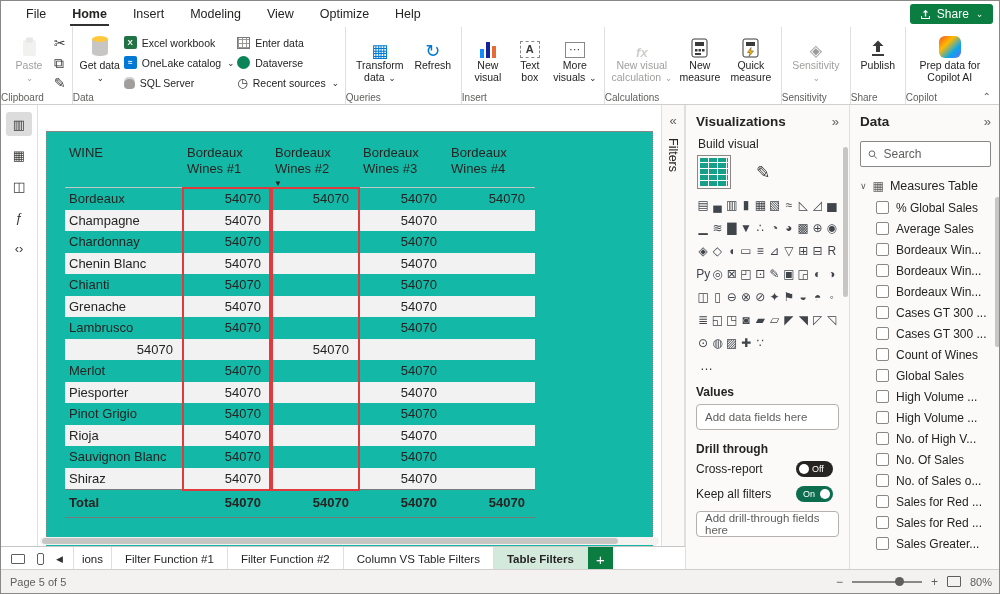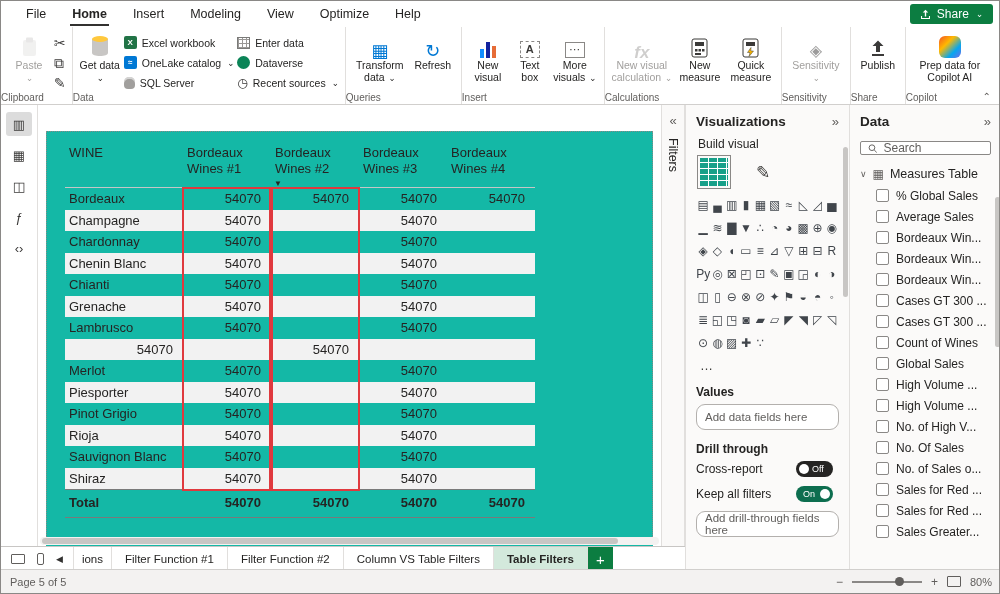--- a/index.html
+++ b/index.html
@@ -31,21 +31,21 @@
   .mi-lake { background:#0078d4; }
   .mi-dv { background:#0b8457; border-radius:50%; }
   .mi-cyl { width:11px; height:12px; background:#a19f9d; border-radius:5px 5px 4px 4px; box-shadow: inset 0 2px 0 rgba(255,255,255,.55); flex:none; }
   .mi-grid { width:13px; height:12px; border:1px solid #7a7a78; flex:none;
     background-image:repeating-linear-gradient(0deg,#9a9896 0 1px,transparent 1px 4px),repeating-linear-gradient(90deg,#9a9896 0 1px,transparent 1px 4px); }
   .nv-bars { display:flex; align-items:flex-end; gap:2px; height:18px; }
   .nv-bars i { width:4px; display:block; }
   .copilot-ic { width:22px; height:22px; border-radius:6px; background:linear-gradient(135deg,#f35325 0%,#ffb900 35%,#05a6f0 70%,#736be8 100%); }
   .abox { width:20px; height:17px; border:1px dashed #8a8886; display:flex; align-items:center; justify-content:center; font-size:11px; font-weight:bold; color:#3b3a39; }
   .mvbox { width:20px; height:16px; border:1px solid #8a8886; display:flex; align-items:center; justify-content:center; font-size:11px; color:#3b3a39; }
-  .fxbox { font-size:17px; font-style:italic; font-weight:bold; }
+  .fxbox { font-size:13px; font-style:italic; font-weight:bold; }
   .ribbon-collapse { position:absolute; right:8px; bottom:2px; font-size:10px; color:#605e5c; cursor:pointer; }
 
   
   .main { position:absolute; top:104px; left:0; right:0; bottom:24px; }
   .left-rail { position:absolute; left:0; top:0; width:37px; height:441px; border-right:1px solid #e1dfdd; background:#fff; }
   .rail-item { width:26px; height:24px; margin:7px auto 6px; display:flex; align-items:center; justify-content:center; font-size:13px; color:#3b3a39; border-radius:3px; cursor:pointer; }
   .rail-item.active { background:#dcdcdc; }
 
   .canvas { position:absolute; left:37px; top:0; width:623px; height:441px; background:#fff; }
   .page { position:absolute; left:8px; top:26px; width:607px; height:418px; border:1px dotted #8a8886; background:#14b8a6; }
@@ -78,33 +78,33 @@
   .pane-collapse { font-size:13px; color:#605e5c; font-weight:normal; cursor:pointer; }
   .sub-label { padding:6px 12px 0; font-size:12px; }
   .build-row { display:flex; align-items:center; gap:28px; padding:7px 14px 2px; }
   .build-table { width:28px; height:28px; background:#17a089; outline:1px solid #8a8886; outline-offset:2px; cursor:pointer;
     background-image:repeating-linear-gradient(0deg,transparent 0 5px,#fff 5px 6px),repeating-linear-gradient(90deg,transparent 0 8px,#fff 8px 9px); }
   .pen { font-size:17px; color:#3b3a39; cursor:pointer; }
   .viz-grid { display:grid; grid-template-columns:repeat(10,1fr); row-gap:9px; padding:10px 10px 0; text-align:center; }
   .viz-grid span { font-size:12px; height:14px; line-height:14px; color:#40454b; cursor:pointer; }
   .viz-more { padding:8px 0 0 14px; font-size:13px; color:#3b3a39; cursor:pointer; }
   .sec-label { padding:12px 10px 0; font-size:12px; font-weight:bold; }
-  .field-box { margin:5px 10px 0; height:26px; border:1px solid #b3b0ad; border-radius:9px; background:#fff; display:flex; align-items:center; padding:0 8px; font-size:11.5px; color:#605e5c; cursor:pointer; }
+  .field-box { margin:5px 10px 0; height:26px; border:1px solid #b3b0ad; border-radius:4px; background:#fff; display:flex; align-items:center; padding:0 8px; font-size:11.5px; color:#605e5c; cursor:pointer; }
   .drill-row { display:flex; align-items:center; justify-content:space-between; padding:0 16px 0 10px; height:25px; font-size:12px; }
   .toggle { width:37px; height:16px; border-radius:8px; color:#fff; font-size:9px; position:relative; display:flex; align-items:center; cursor:pointer; }
   .toggle.off { background:#252423; }
   .toggle.off::before { content:""; position:absolute; left:3px; top:3px; width:10px; height:10px; border-radius:50%; background:#fff; }
   .toggle.off b { margin-left:16px; font-weight:normal; }
   .toggle.on { background:#0d6e4f; }
   .toggle.on::after { content:""; position:absolute; right:3px; top:3px; width:10px; height:10px; border-radius:50%; background:#fff; }
   .toggle.on b { margin-left:7px; font-weight:normal; }
   .vscroll { position:absolute; right:1px; top:42px; bottom:8px; width:5px; }
   .vscroll .vthumb { position:absolute; left:0; width:5px; background:#c8c6c4; border-radius:3px; }
 
-  .search-box { margin:10px 10px 0; height:14px; border:1px solid #8a8886; border-radius:2px; background:#fff; display:flex; align-items:center; gap:6px; padding:0 7px; }
+  .search-box { margin:10px 10px 0; height:26px; border:1px solid #8a8886; border-radius:2px; background:#fff; display:flex; align-items:center; gap:6px; padding:0 7px; }
   .search-box input { border:none; outline:none; background:transparent; width:100%; font-size:12px; font-family:inherit; color:#252423; }
   .search-box input::placeholder { color:#605e5c; }
   .tree-root { display:flex; align-items:center; gap:6px; padding:12px 10px 4px; font-size:12.5px; cursor:pointer; }
   .tree-chev { font-size:9px; color:#605e5c; }
   .tbl-ic { font-size:12px; color:#605e5c; }
   .d-item { display:flex; align-items:center; gap:7px; height:21px; padding-left:26px; font-size:12px; white-space:nowrap; overflow:hidden; cursor:pointer; }
   .checkbox { width:13px; height:13px; border:1px solid #8a8886; border-radius:2px; background:#fff; flex:none; cursor:pointer; }
 
   
   .tabsbar { position:absolute; left:0; top:441px; width:684px; height:25px; background:#fff; border-top:1px solid #c8c6c4; display:flex; align-items:stretch; font-size:11.5px; }

